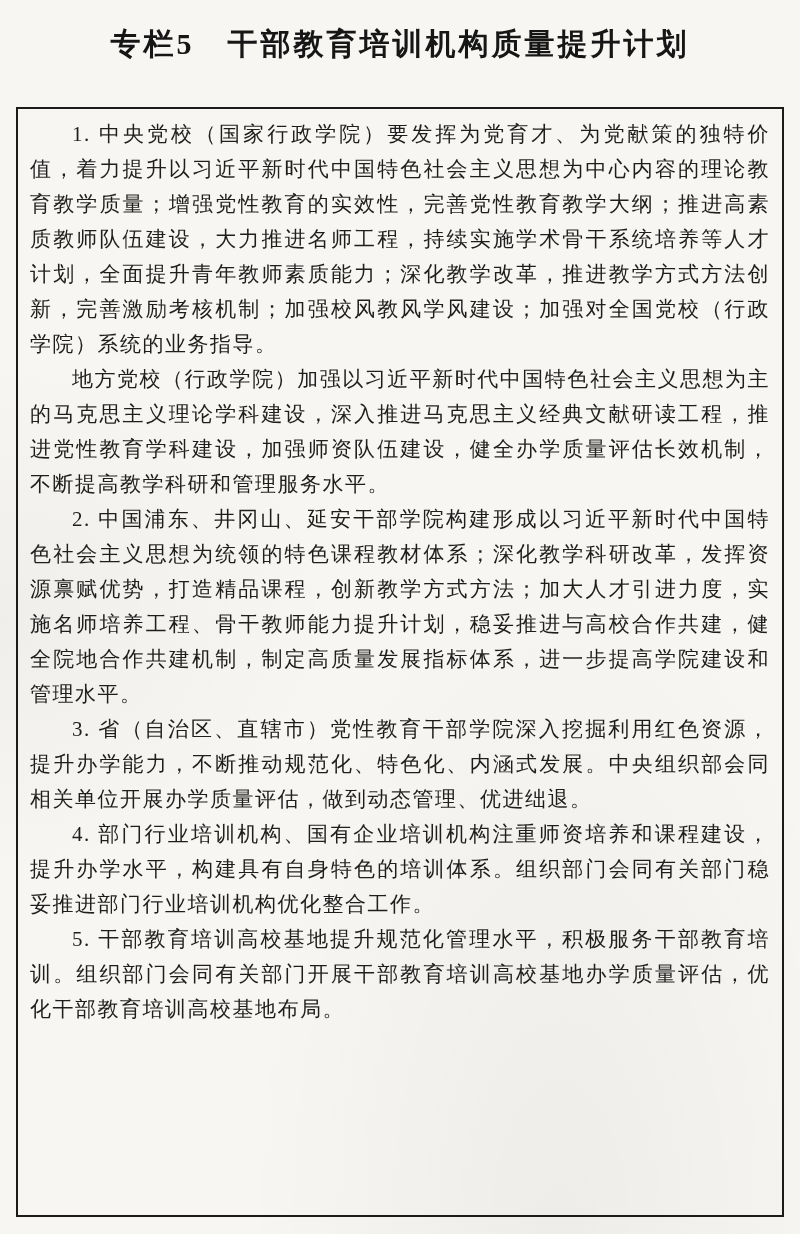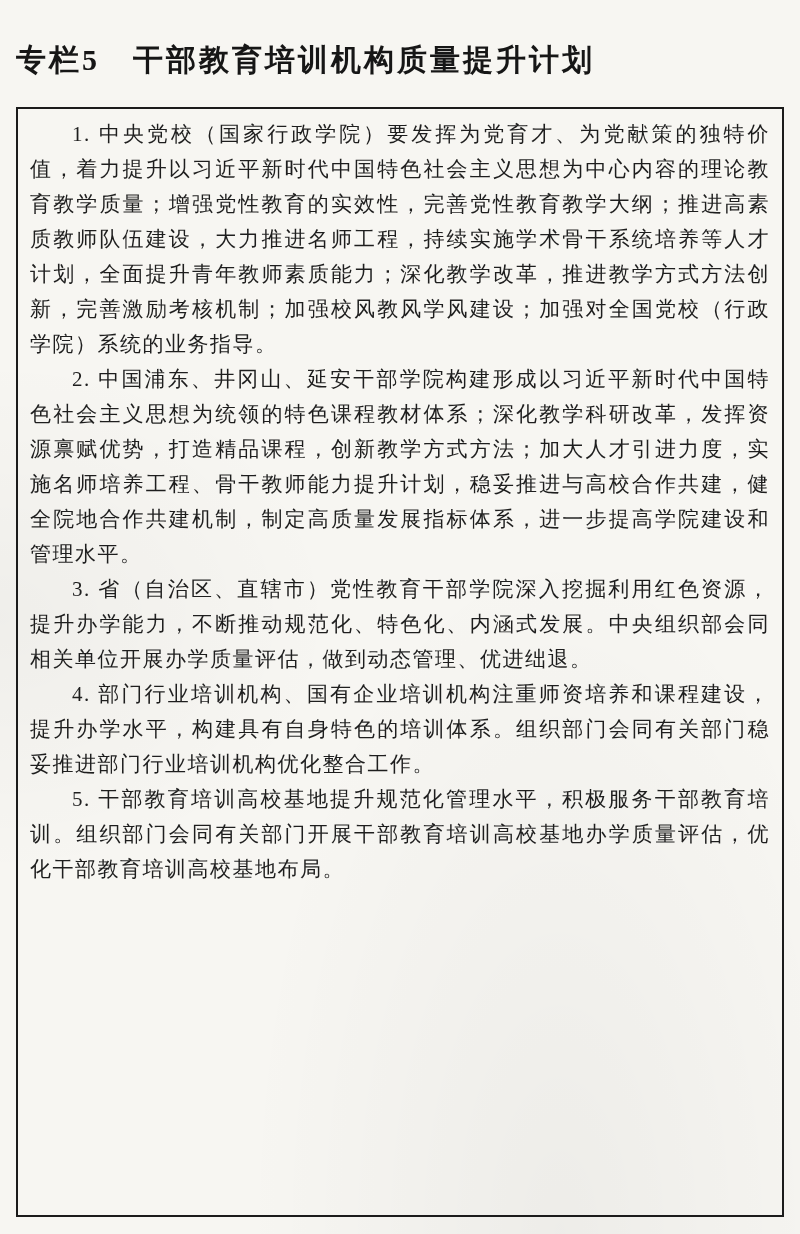--- a/index.html
+++ b/index.html
@@ -22,21 +22,22 @@
     background:
       radial-gradient(ellipse at 70% 100%, rgba(0,0,0,0.04), rgba(0,0,0,0) 40%),
       radial-gradient(ellipse at 0% 50%, rgba(0,0,0,0.03), rgba(0,0,0,0) 30%);
     pointer-events: none;
   }
   .doc-title {
     position: absolute;
     top: 24px;
     left: 0;
     right: 0;
-    margin: 16px;
+    margin: 0;
+    text-align: center;
     font-size: 30px;
     font-weight: bold;
     letter-spacing: 3px;
     color: #161616;
     white-space: pre;
   }
   .content-box {
     position: absolute;
     top: 107px;
     left: 16px;
@@ -59,17 +60,18 @@
 </style>
 </head>
 <body>
 
 <div class="scan-noise"></div>
 
 <h1 class="doc-title">专栏5　干部教育培训机构质量提升计划</h1>
 
 <div class="content-box">
   <p class="para">1. 中央党校（国家行政学院）要发挥为党育才、为党献策的独特价值，着力提升以习近平新时代中国特色社会主义思想为中心内容的理论教育教学质量；增强党性教育的实效性，完善党性教育教学大纲；推进高素质教师队伍建设，大力推进名师工程，持续实施学术骨干系统培养等人才计划，全面提升青年教师素质能力；深化教学改革，推进教学方式方法创新，完善激励考核机制；加强校风教风学风建设；加强对全国党校（行政学院）系统的业务指导。</p>
+  <p class="para">地方党校（行政学院）加强以习近平新时代中国特色社会主义思想为主的马克思主义理论学科建设，深入推进马克思主义经典文献研读工程，推进党性教育学科建设，加强师资队伍建设，健全办学质量评估长效机制，不断提高教学科研和管理服务水平。</p>
   <p class="para">2. 中国浦东、井冈山、延安干部学院构建形成以习近平新时代中国特色社会主义思想为统领的特色课程教材体系；深化教学科研改革，发挥资源禀赋优势，打造精品课程，创新教学方式方法；加大人才引进力度，实施名师培养工程、骨干教师能力提升计划，稳妥推进与高校合作共建，健全院地合作共建机制，制定高质量发展指标体系，进一步提高学院建设和管理水平。</p>
   <p class="para">3. 省（自治区、直辖市）党性教育干部学院深入挖掘利用红色资源，提升办学能力，不断推动规范化、特色化、内涵式发展。中央组织部会同相关单位开展办学质量评估，做到动态管理、优进绌退。</p>
   <p class="para">4. 部门行业培训机构、国有企业培训机构注重师资培养和课程建设，提升办学水平，构建具有自身特色的培训体系。组织部门会同有关部门稳妥推进部门行业培训机构优化整合工作。</p>
   <p class="para">5. 干部教育培训高校基地提升规范化管理水平，积极服务干部教育培训。组织部门会同有关部门开展干部教育培训高校基地办学质量评估，优化干部教育培训高校基地布局。</p>
 </div>
 
 </body></html>

